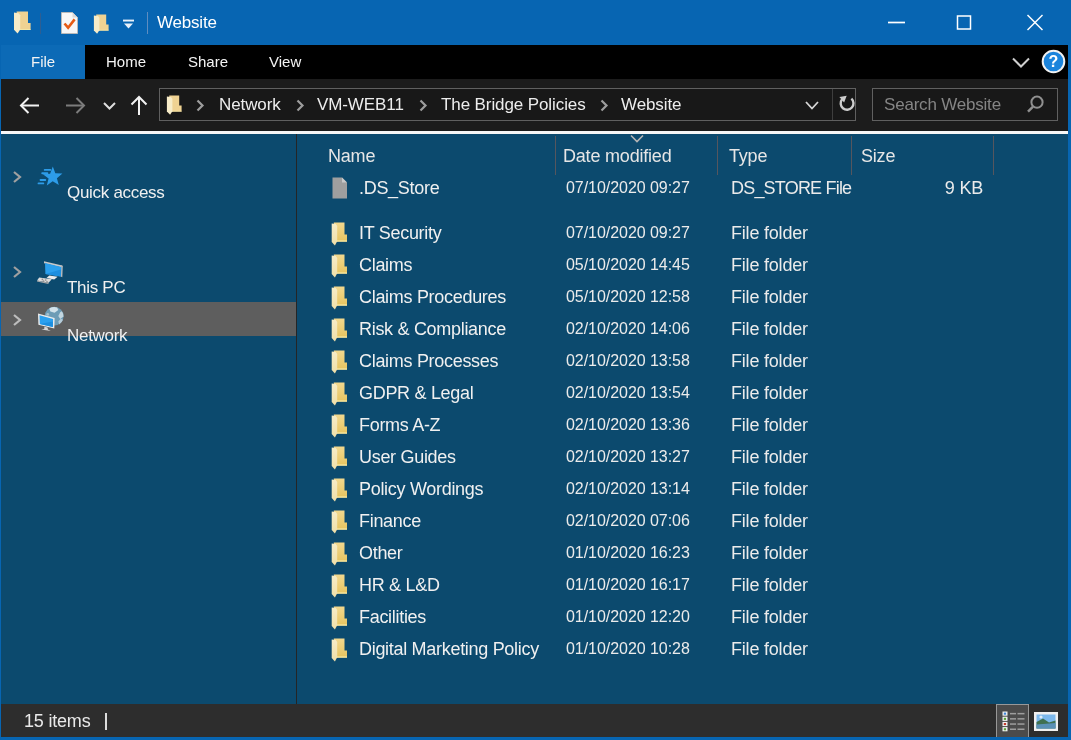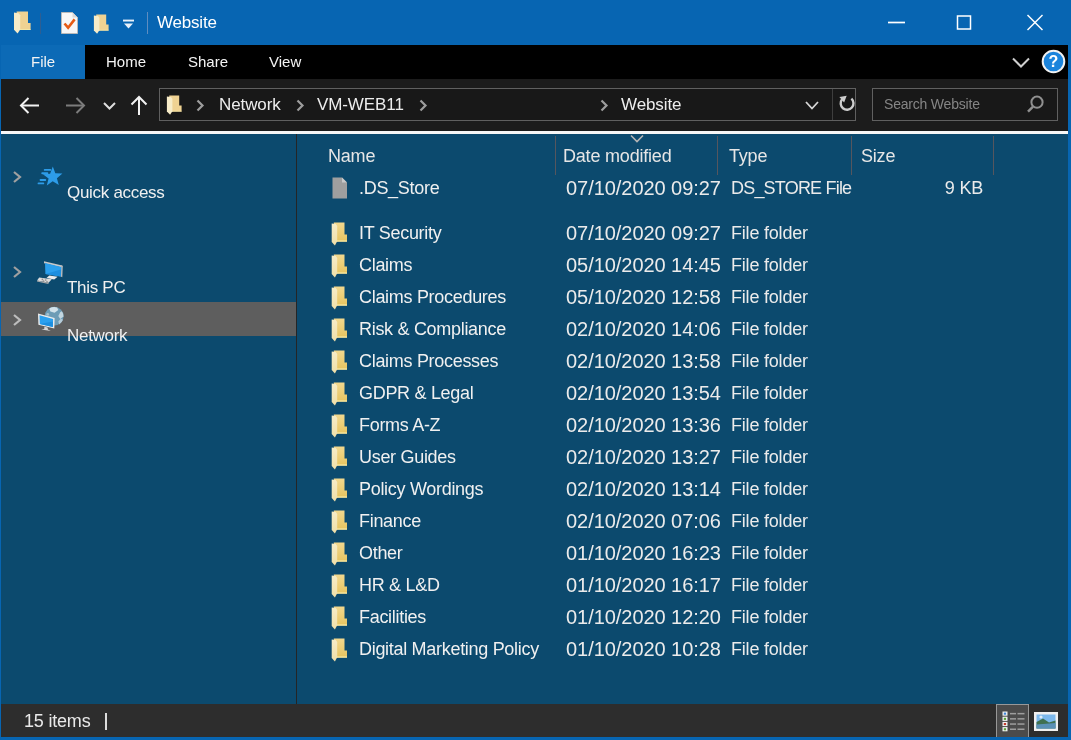--- a/index.html
+++ b/index.html
@@ -12,21 +12,21 @@
 .tab{position:absolute;top:0;height:34px;line-height:34px;font-size:15px;color:#f4f4f4;}
 #addrrow{position:absolute;left:0;top:79px;width:1071px;height:52px;background:#1c1c1c;}
 #whiteline{position:absolute;left:0;top:131px;width:1071px;height:2.6px;background:#f7f7f7;}
 #main{position:absolute;left:0;top:134px;width:1071px;height:570px;background:#0c4a6e;}
 #statusbar{position:absolute;left:0;top:704px;width:1071px;height:34px;background:#2d2d2d;}
 .bb{position:absolute;background:#0765b2;}
 .hdr{position:absolute;top:6px;height:32px;line-height:32px;font-size:18px;color:#e6e6e6;letter-spacing:-0.2px;}
 .hsep{position:absolute;top:2px;height:39px;width:1px;background:#56565e;}
 .row{position:absolute;left:297px;width:771px;height:32px;}
 .nm{position:absolute;left:62px;top:0;height:32px;line-height:32px;font-size:18px;letter-spacing:-0.3px;color:#f0f0f0;white-space:nowrap;}
-.dt{position:absolute;left:269px;top:0;height:32px;line-height:32px;font-size:20px;letter-spacing:-0.05px;color:#ebebeb;white-space:nowrap;}
+.dt{position:absolute;left:269px;top:0;height:32px;line-height:32px;font-size:16px;letter-spacing:-0.05px;color:#ebebeb;white-space:nowrap;}
 .tp{position:absolute;left:434px;top:0;height:32px;line-height:32px;font-size:18px;letter-spacing:-0.2px;color:#ebebeb;white-space:nowrap;}
 .sz{position:absolute;left:560px;top:0;width:126px;height:32px;line-height:32px;font-size:18px;letter-spacing:-0.2px;color:#ebebeb;text-align:right;}
 .ficon{position:absolute;left:33px;top:4px;}
 .sbitem{position:absolute;left:0;width:296px;height:32px;}
 .sbtxt{position:absolute;left:67px;top:16px;height:32px;line-height:32px;font-size:17px;letter-spacing:-0.3px;color:#f0f0f0;white-space:nowrap;}
 .chev{position:absolute;left:11px;top:9px;}
 .sicon{position:absolute;left:39px;top:4px;}
 .bc{top:9px;height:33px;line-height:33px;font-size:17px;color:#ededed;letter-spacing:-0.1px;}
 </style></head>
 <body>
@@ -113,34 +113,35 @@
       <path d="M2.5,1.5 L7.5,6.5 L2.5,11.5" fill="none" stroke="#9d9d9d" stroke-width="2.2"></path>
     </svg>
     <div class="txt bc" style="left:219px;">Network</div>
     <svg class="abs" style="left:295px;top:20px;" width="10" height="13" viewBox="0 0 10 13">
       <path d="M2.5,1.5 L7.5,6.5 L2.5,11.5" fill="none" stroke="#9d9d9d" stroke-width="2.2"></path>
     </svg>
     <div class="txt bc" style="left:317px;">VM-WEB11</div>
     <svg class="abs" style="left:418px;top:20px;" width="10" height="13" viewBox="0 0 10 13">
       <path d="M2.5,1.5 L7.5,6.5 L2.5,11.5" fill="none" stroke="#9d9d9d" stroke-width="2.2"></path>
     </svg>
+    <div class="txt bc" style="left:441px;">The Bridge Policies</div>
     <svg class="abs" style="left:599px;top:20px;" width="10" height="13" viewBox="0 0 10 13">
       <path d="M2.5,1.5 L7.5,6.5 L2.5,11.5" fill="none" stroke="#9d9d9d" stroke-width="2.2"></path>
     </svg>
     <div class="txt bc" style="left:621px;">Website</div>
     <svg class="abs" style="left:804px;top:21px;" width="16" height="11" viewBox="0 0 16 11">
       <path d="M2,2 L8,8.5 L14,2" fill="none" stroke="#d6d6d6" stroke-width="1.8"></path>
     </svg>
     <div class="abs" style="left:832px;top:10px;width:1px;height:31px;background:#3e3e3e;"></div>
     <svg class="abs" style="left:838px;top:16px;" width="17" height="18" viewBox="0 0 17 18">
       <path d="M13.4,3.6 A6.4,6.4 0 1 1 4.1,4.3" fill="none" stroke="#cdcdcd" stroke-width="2.4"></path>
       <polygon points="8.7,0.7 6.1,7.6 1.4,2.1" fill="#cdcdcd"></polygon>
     </svg>
     <div class="abs" style="left:872px;top:9px;width:186px;height:33px;border:1px solid #606060;background:#181818;box-sizing:border-box;"></div>
-    <div class="txt" style="left:884px;top:9px;height:33px;line-height:33px;font-size:14px;color:#858585;letter-spacing:-0.2px;">Search Website</div>
+    <div class="txt" style="left:884px;top:9px;height:33px;line-height:33px;font-size:17px;color:#858585;letter-spacing:-0.2px;">Search Website</div>
     <svg class="abs" style="left:1024px;top:15px;" width="22" height="22" viewBox="0 0 22 22">
       <circle cx="13" cy="8.2" r="5.6" fill="none" stroke="#909090" stroke-width="2"></circle>
       <line x1="9" y1="12.6" x2="4" y2="17.6" stroke="#909090" stroke-width="2.4"></line>
     </svg>
   </div>
   <div id="whiteline"></div>
   <div id="main">
     <div class="abs" style="left:296px;top:0;width:1px;height:570px;background:#252525;"></div>
     <div class="hdr" style="left:328px;">Name</div>
     <div class="hdr" style="left:563px;">Date modified</div>

